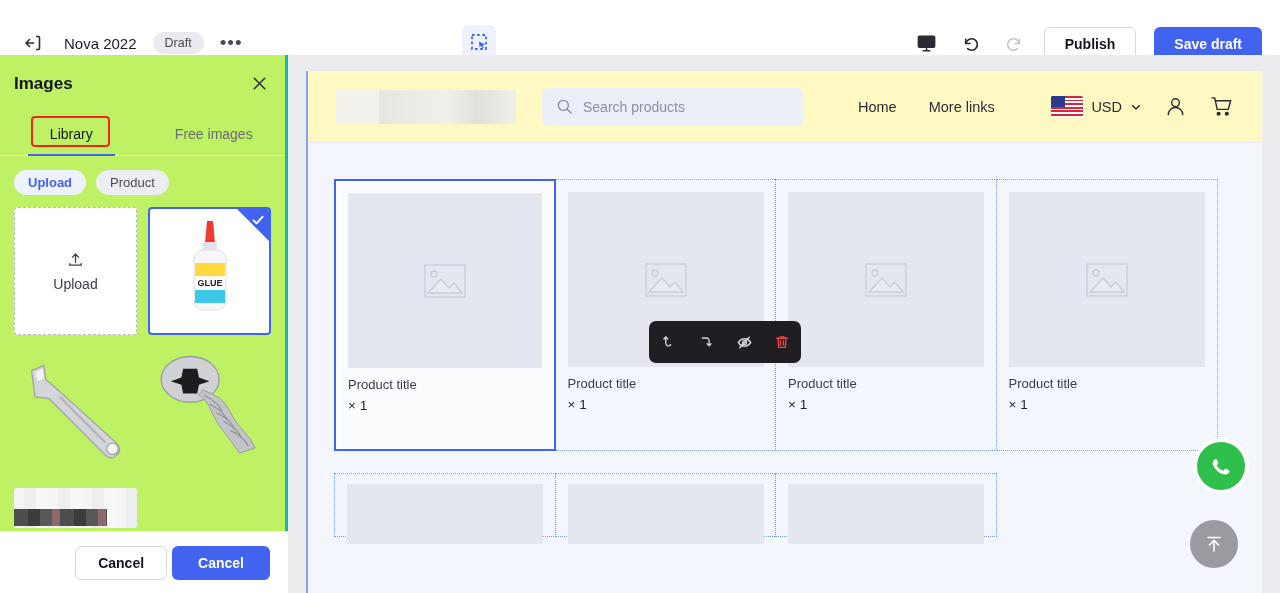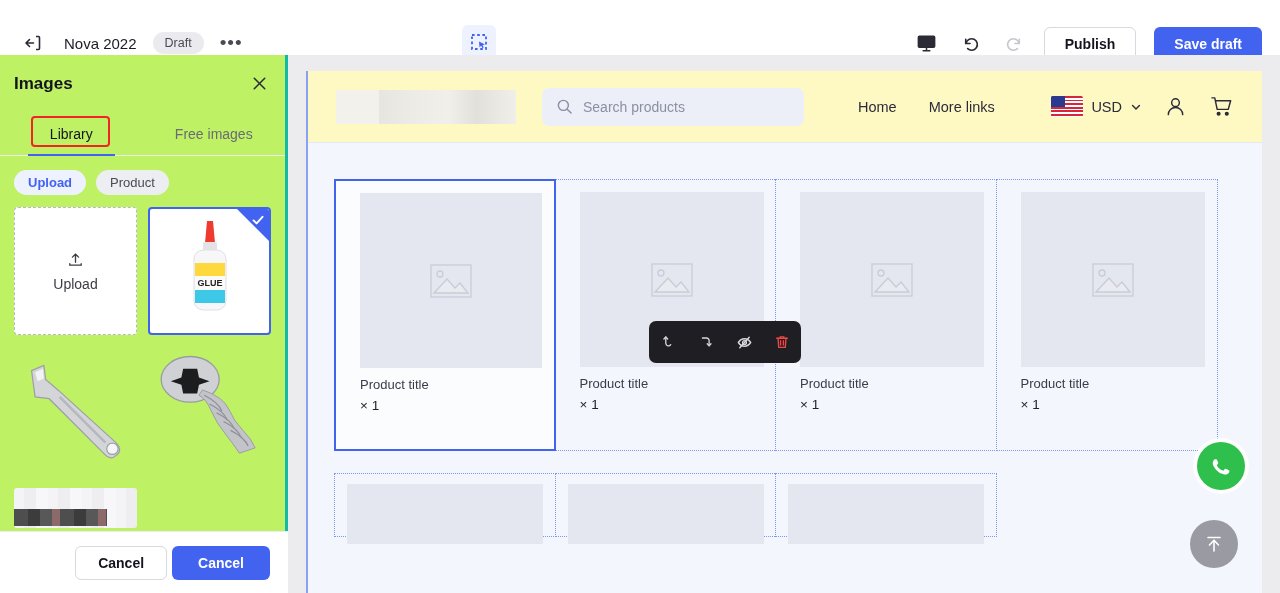--- a/index.html
+++ b/index.html
@@ -188,21 +188,21 @@
     content: ""; position: absolute; left: 0; top: 0; width: 14px; height: 11px;
     background: #2a3b8f;
   }
   .currency span { font-size: 14.5px; color: #2b2b3a; }
 
   .grid-area { position: relative; padding: 36px 26px 0 26px; }
   .prod-row { display: flex; gap: 0; position: relative; }
   .prod-card {
     width: 222px; height: 272px; background: #f4f6fd;
     border: 1.5px dotted #7d97ef; margin-right: -1.5px;
-    padding: 12px 12px 0 24px; position: relative; cursor: pointer;
+    padding: 12px 12px 0 12px; position: relative; cursor: pointer;
   }
   .prod-card.selected {
     border: 2px solid #4263f0; background: #fbfcfe; z-index: 2;
   }
   .card-img {
     width: 100%; height: 175px; background: #e4e7ef;
     display: flex; align-items: center; justify-content: center;
   }
   .card-title { font-size: 13px; color: #3b3b4a; margin-top: 9px; }
   .card-qty { font-size: 13.5px; color: #23232e; margin-top: 6px; }

